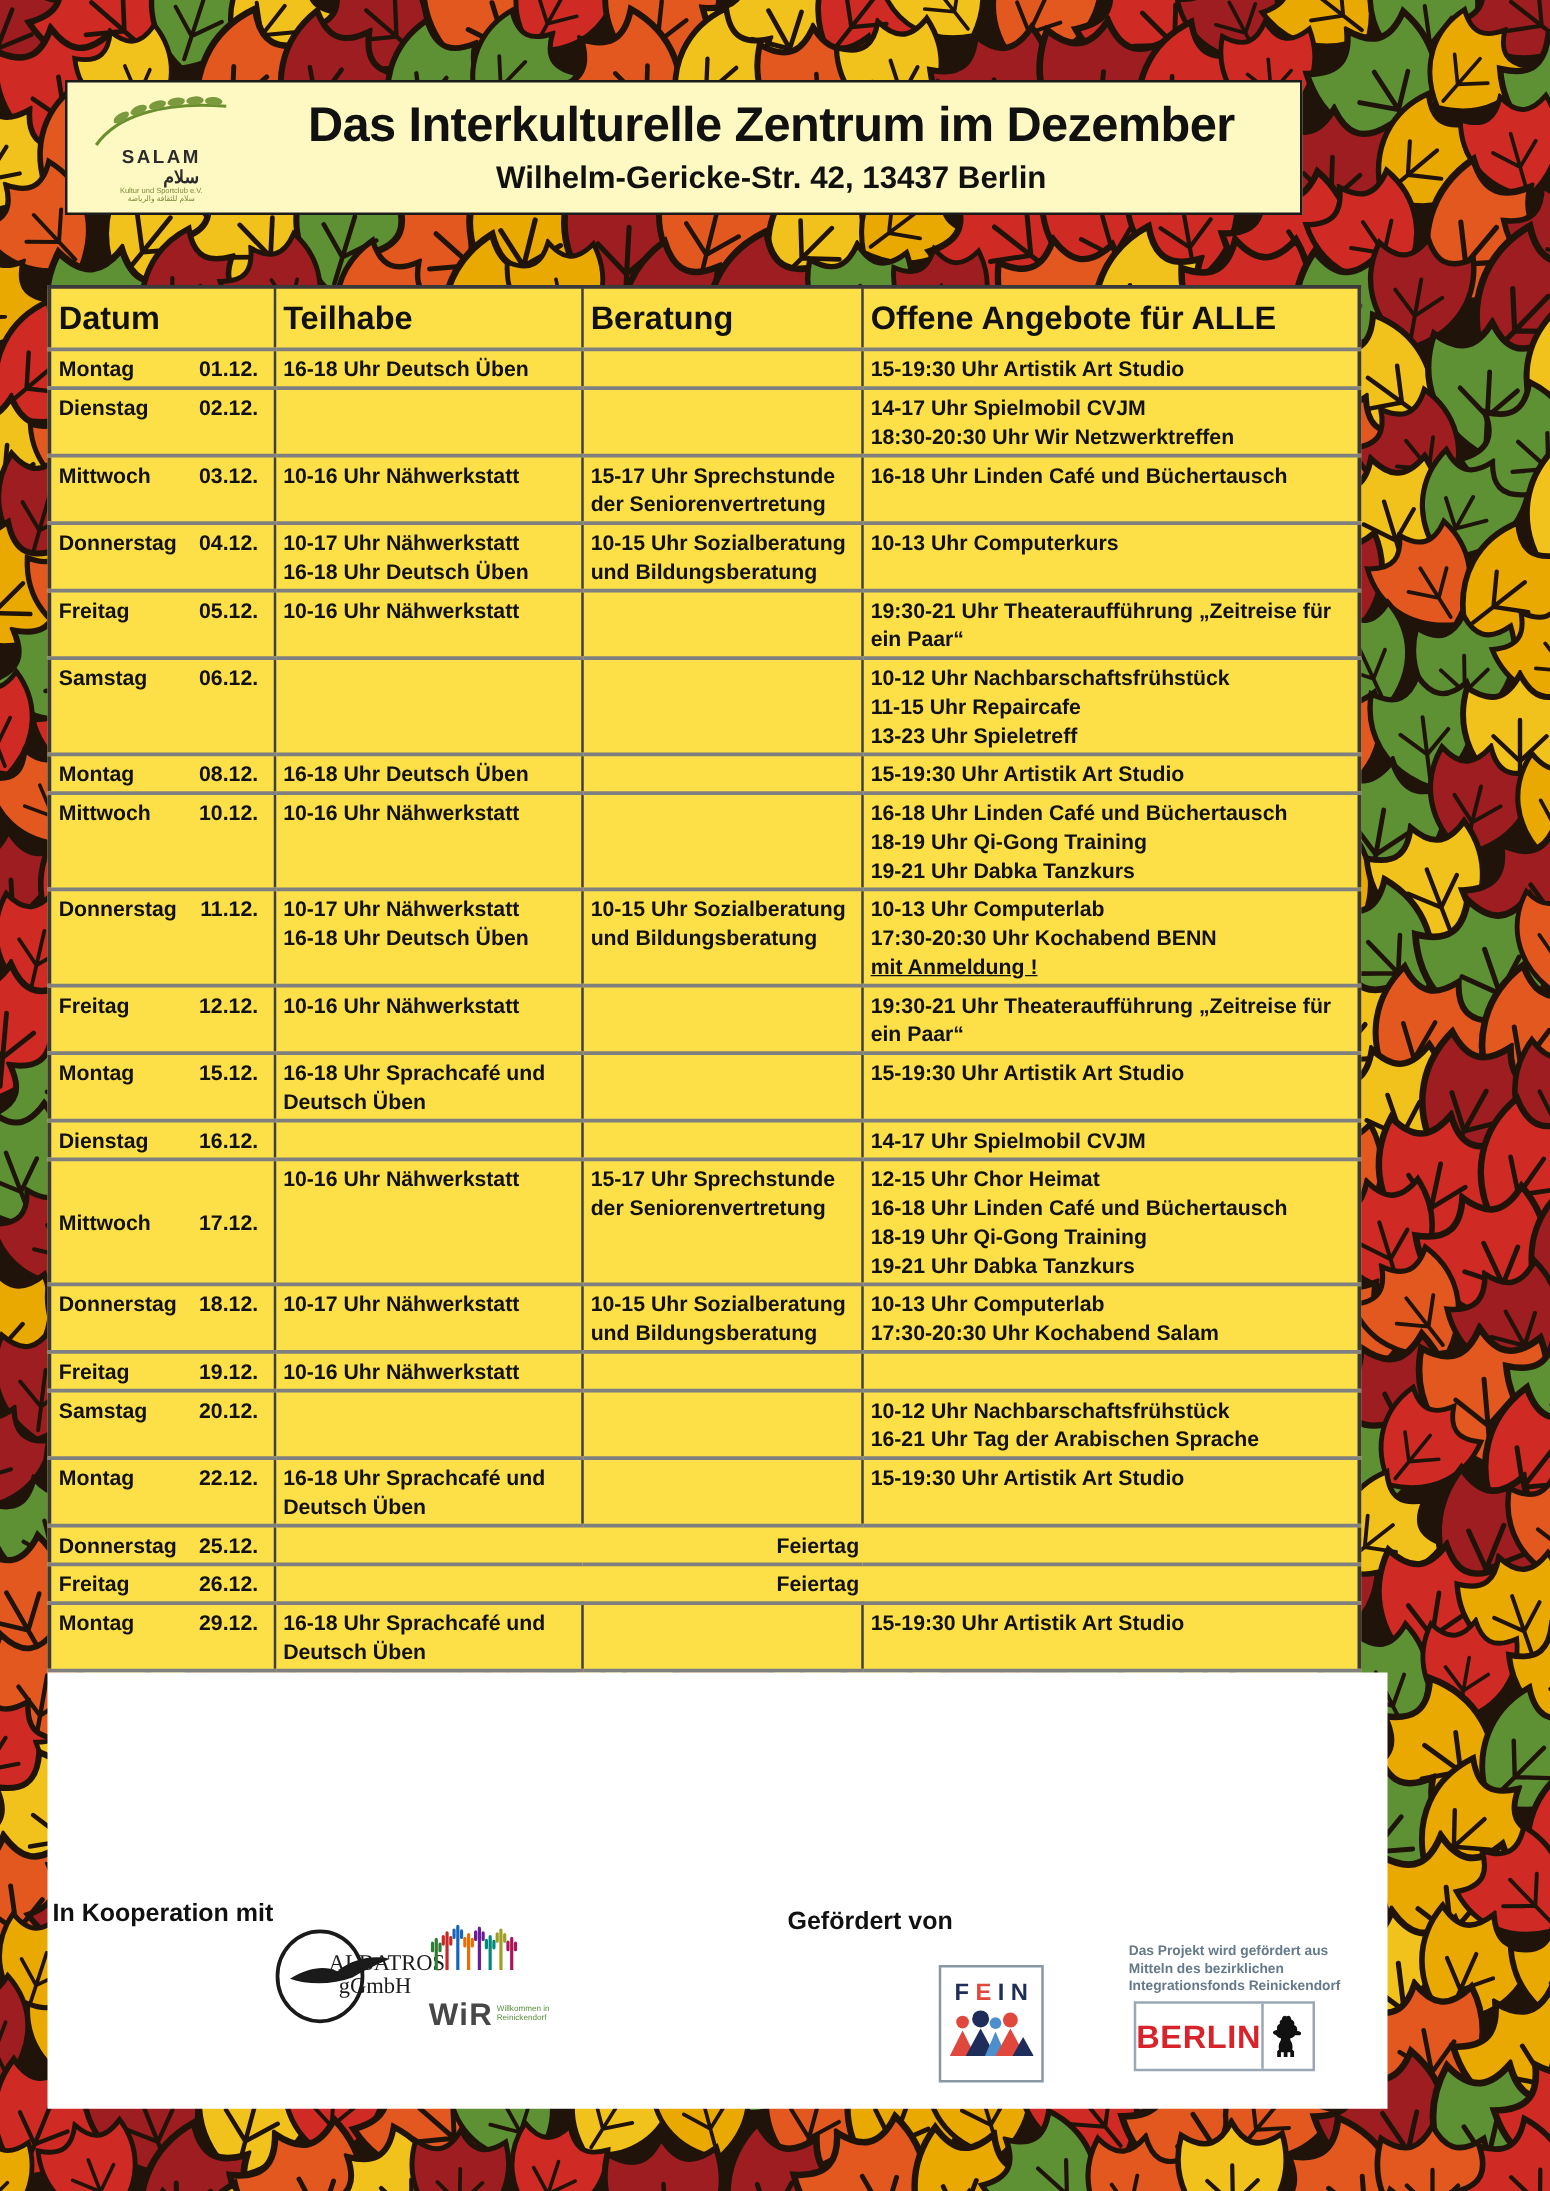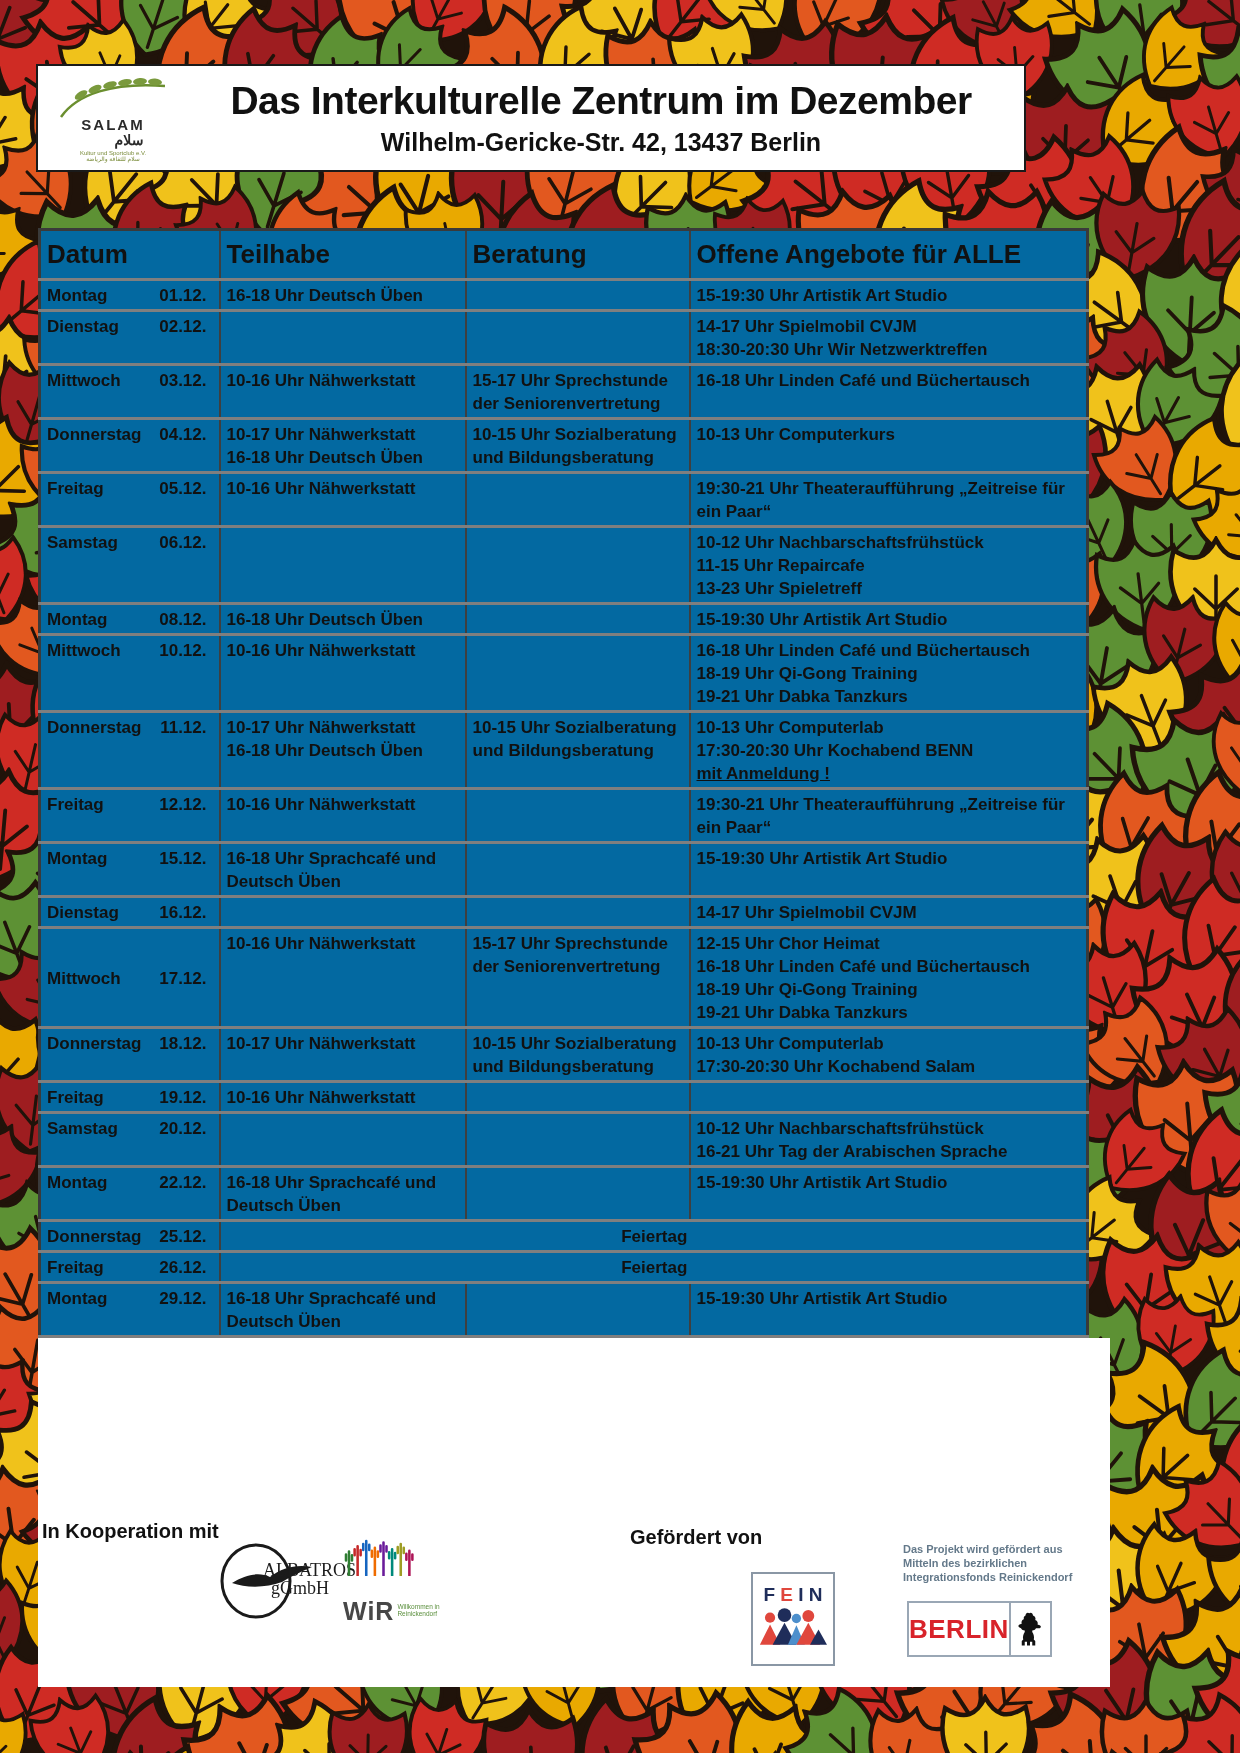--- a/index.html
+++ b/index.html
@@ -1,35 +1,35 @@
 <!DOCTYPE html>
 <html><head>
 <meta charset="utf-8">
 <style>
   html,body{margin:0;padding:0;background:#20130a;}
   body{position:relative;width:1240px;height:1753px;overflow:hidden;
        font-family:"Liberation Sans",sans-serif;color:#111;}
   #leafbg{position:absolute;inset:0;overflow:hidden;z-index:0;}
-  .panel{position:absolute;background:#ffffff;z-index:2;}
+  .panel{position:absolute;background:#fef9c3;z-index:2;margin-left:16px;}
 
   
   .header-panel{left:36px;top:64px;width:986px;height:104px;border:2px solid #1a1a1a;
                 display:flex;align-items:center;}
   .logo-block{width:150px;text-align:center;line-height:1.05;padding-top:2px;}
   .logo-name{font-size:15px;font-weight:bold;letter-spacing:2px;color:#2b2b2b;margin-top:-4px;}
   .logo-arabic{font-size:14px;font-weight:bold;color:#2b2b2b;padding-left:32px;}
   .logo-sub{font-size:6px;color:#7a8c3a;margin-top:2px;}
   .logo-sub2{font-size:6px;color:#7a8c3a;}
   .title-block{flex:1;text-align:center;padding-right:10px;}
   .title{font-size:39px;font-weight:bold;letter-spacing:-0.5px;}
   .subtitle{font-size:25px;font-weight:bold;margin-top:5px;}
 
   
   .content-col{position:absolute;left:38px;top:228px;width:1072px;z-index:2;}
-  table{border-collapse:collapse;width:1048px;background:#0369a1;table-layout:fixed;
+  table{border-collapse:collapse;width:1048px;background:#fde047;table-layout:fixed;
         border:3px solid #3a3a3a;}
   th{font-size:26px;font-weight:bold;text-align:left;padding:8px 4px 8px 6px;
      border-left:2px solid #3f3f3f;border-bottom:3px solid #7f7f7f;}
   th:first-child{border-left:none;}
   td{vertical-align:top;font-size:17px;font-weight:bold;line-height:23px;
      padding:3px 4px 2px 6px;border-left:2px solid #3f3f3f;border-bottom:3px solid #7f7f7f;}
   td:first-child{border-left:none;}
   .entry{white-space:normal;}
   .u{text-decoration:underline;}
   .dd{display:flex;justify-content:space-between;padding-right:8px;}
@@ -56,21 +56,21 @@
   .benn-row{display:flex;align-items:baseline;}
   .benn-name{font-size:27px;color:#555;letter-spacing:1px;font-weight:normal;}
   .benn-region{font-family:"Liberation Serif",serif;font-style:italic;font-size:17px;
                font-weight:bold;color:#333;margin-left:10px;}
   .benn-sub{font-size:6.5px;color:#666;line-height:1.25;margin-top:1px;}
 
   .fein-box{position:absolute;left:713px;top:234px;width:84px;height:94px;
             border:2px solid #8a97a5;box-sizing:border-box;text-align:center;padding-top:10px;}
   .fein-letters{display:flex;justify-content:space-around;padding:0 8px;font-size:19px;font-weight:bold;}
 
-  .funding-note{position:absolute;left:865px;top:205px;font-size:11px;font-weight:bold;
+  .funding-note{position:absolute;left:865px;top:217px;font-size:11px;font-weight:bold;
                 color:#64798a;line-height:1.25;}
   .berlin-box{position:absolute;left:869px;top:263px;width:145px;height:56px;
               border:2px solid #9aa7b5;box-sizing:border-box;display:flex;align-items:stretch;}
   .berlin-word{flex:1;display:flex;align-items:center;justify-content:center;
                font-size:26px;font-weight:bold;letter-spacing:0.5px;}
   .berlin-div{width:2px;background:#9aa7b5;}
   .berlin-bear{width:40px;display:flex;align-items:center;justify-content:center;}
 </style>
 </head>
 <body>

